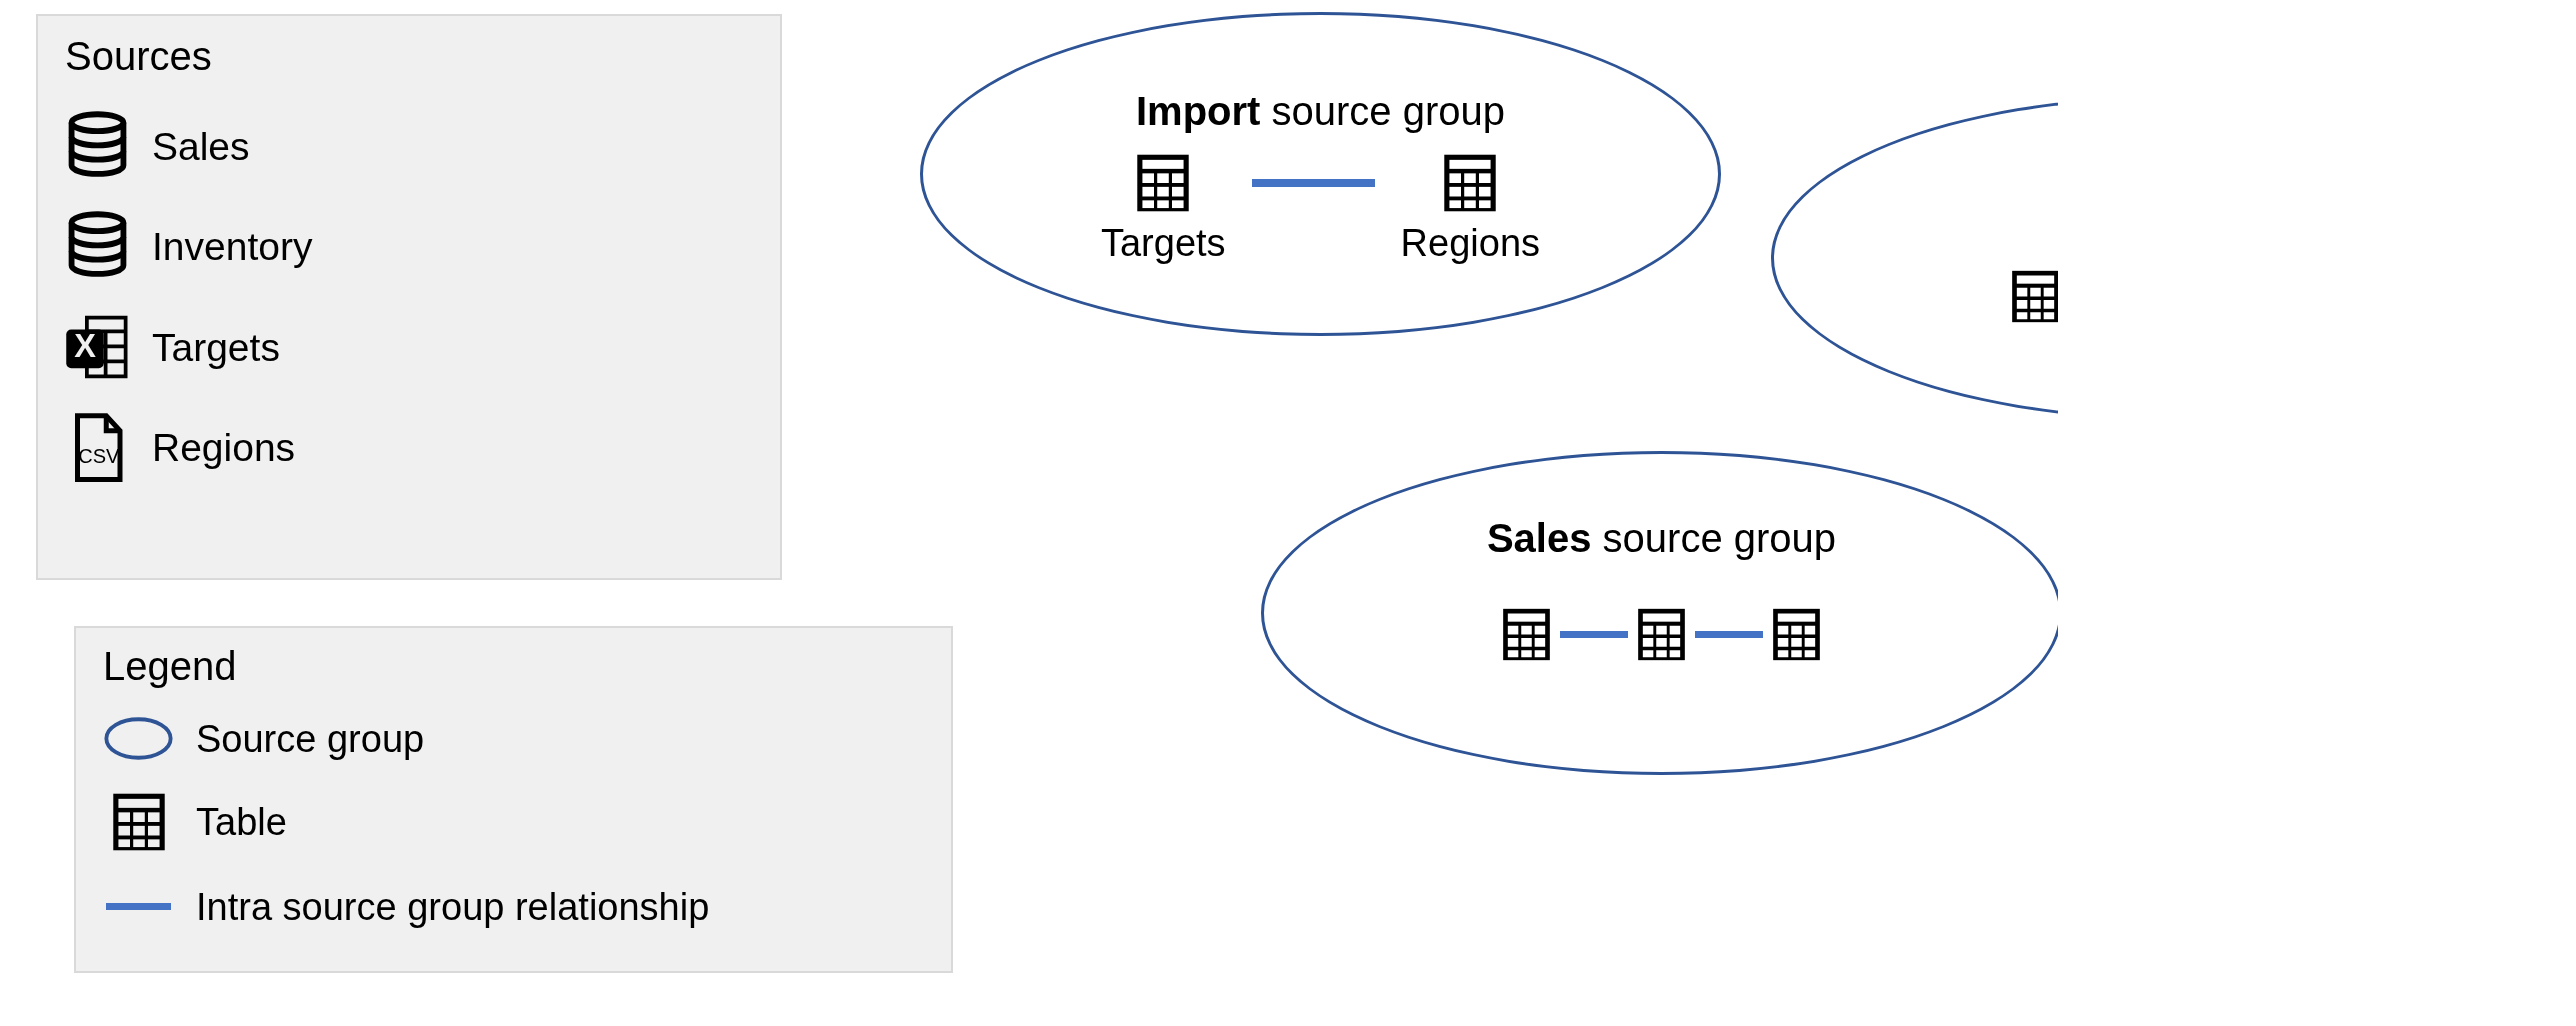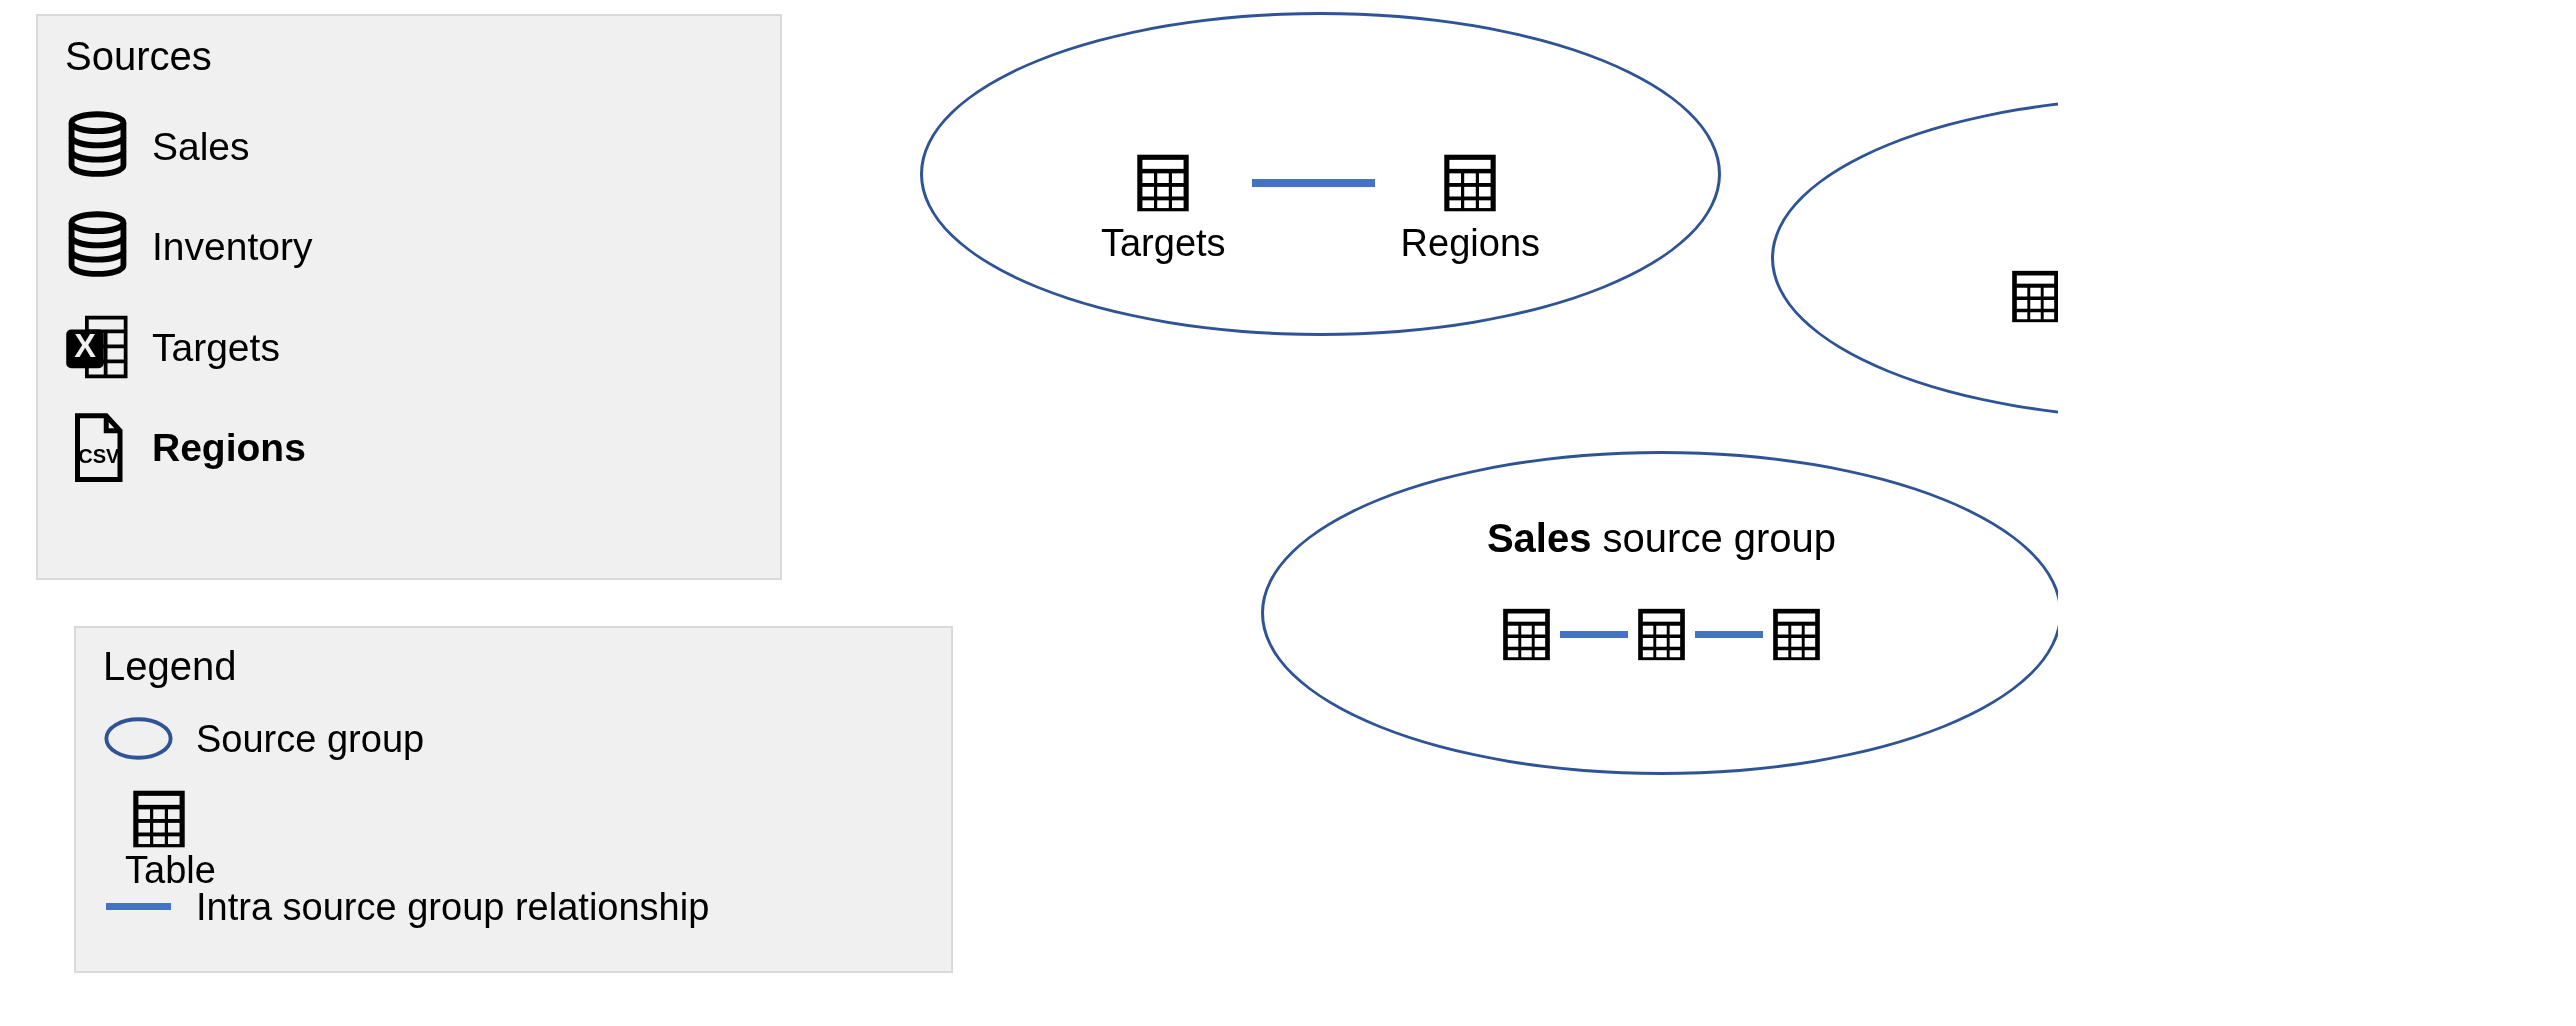--- a/index.html
+++ b/index.html
@@ -200,21 +200,21 @@
             <rect x="68" y="82" width="26" height="18" fill="#f0f0f0"></rect>
           </g>
 
           <rect x="2" y="28" width="60" height="62" rx="8" ry="8" fill="#000000"></rect>
           <text x="32" y="72" font-family="'Liberation Sans', sans-serif" font-size="52" font-weight="bold" fill="#f0f0f0" text-anchor="middle">X</text>
         </svg>
       </div>
       <div class="source-label">Targets</div>
     </div>
 
-    <div class="source-row" style="top:392px;font-weight:bold;">
+    <div class="source-row" style="top:392px;">
       <div class="source-icon">
         <svg class="icon-db" viewBox="0 0 100 112" xmlns="http://www.w3.org/2000/svg">
           <path d="M18 6 H64 L86 30 V108 H18 Z" fill="none" stroke="#000000" stroke-width="8"></path>
           <path d="M64 6 V30 H86" fill="none" stroke="#000000" stroke-width="8"></path>
           <text x="52" y="82" font-family="'Liberation Sans', sans-serif" font-size="32" fill="#000000" text-anchor="middle">CSV</text>
         </svg>
       </div>
       <div class="source-label">Regions</div>
     </div>
   </div>
@@ -225,21 +225,21 @@
 
     <div class="legend-row" style="top:75px;">
       <div class="legend-swatch">
         <svg width="71" height="45" viewBox="0 0 110 70" xmlns="http://www.w3.org/2000/svg">
           <ellipse cx="55" cy="35" rx="50" ry="30" fill="none" stroke="#2e5496" stroke-width="6"></ellipse>
         </svg>
       </div>
       <div class="legend-label">Source group</div>
     </div>
 
-    <div class="legend-row" style="top:158px;flex-direction:column;">
+    <div class="legend-row" style="top:158px;">
       <div class="legend-swatch">
         <svg width="54" height="60" viewBox="0 0 84 92" xmlns="http://www.w3.org/2000/svg">
           <rect x="2" y="2" width="80" height="88" fill="#000000"></rect>
           <rect x="10" y="10" width="64" height="14" fill="#f0f0f0"></rect>
           <rect x="10" y="31" width="18" height="15" fill="#f0f0f0"></rect>
           <rect x="33" y="31" width="18" height="15" fill="#f0f0f0"></rect>
           <rect x="56" y="31" width="18" height="15" fill="#f0f0f0"></rect>
           <rect x="10" y="52" width="18" height="15" fill="#f0f0f0"></rect>
           <rect x="33" y="52" width="18" height="15" fill="#f0f0f0"></rect>
           <rect x="56" y="52" width="18" height="15" fill="#f0f0f0"></rect>
@@ -256,20 +256,23 @@
         <div style="width:65px;height:7.8px;background:#4472c4;"></div>
       </div>
       <div class="legend-label">Intra source group relationship</div>
     </div>
   </div>
 
   <div class="group-ellipse" id="ellipse-import"></div>
   <div class="group-ellipse" id="ellipse-inventory"></div>
   <div class="group-ellipse" id="ellipse-sales"></div>
 
+  <div class="group-title" id="title-import">
+    <span class="strong">Import</span><span class="normal"> source group</span>
+  </div>
 
 
   <div class="group-title" id="title-sales">
     <span class="strong">Sales</span><span class="normal"> source group</span>
   </div>
 
   <div class="cluster" id="cluster-import">
     <div class="node">
       <span>
         <svg class="icon-table" width="54" height="62" viewBox="0 0 84 92" xmlns="http://www.w3.org/2000/svg">

